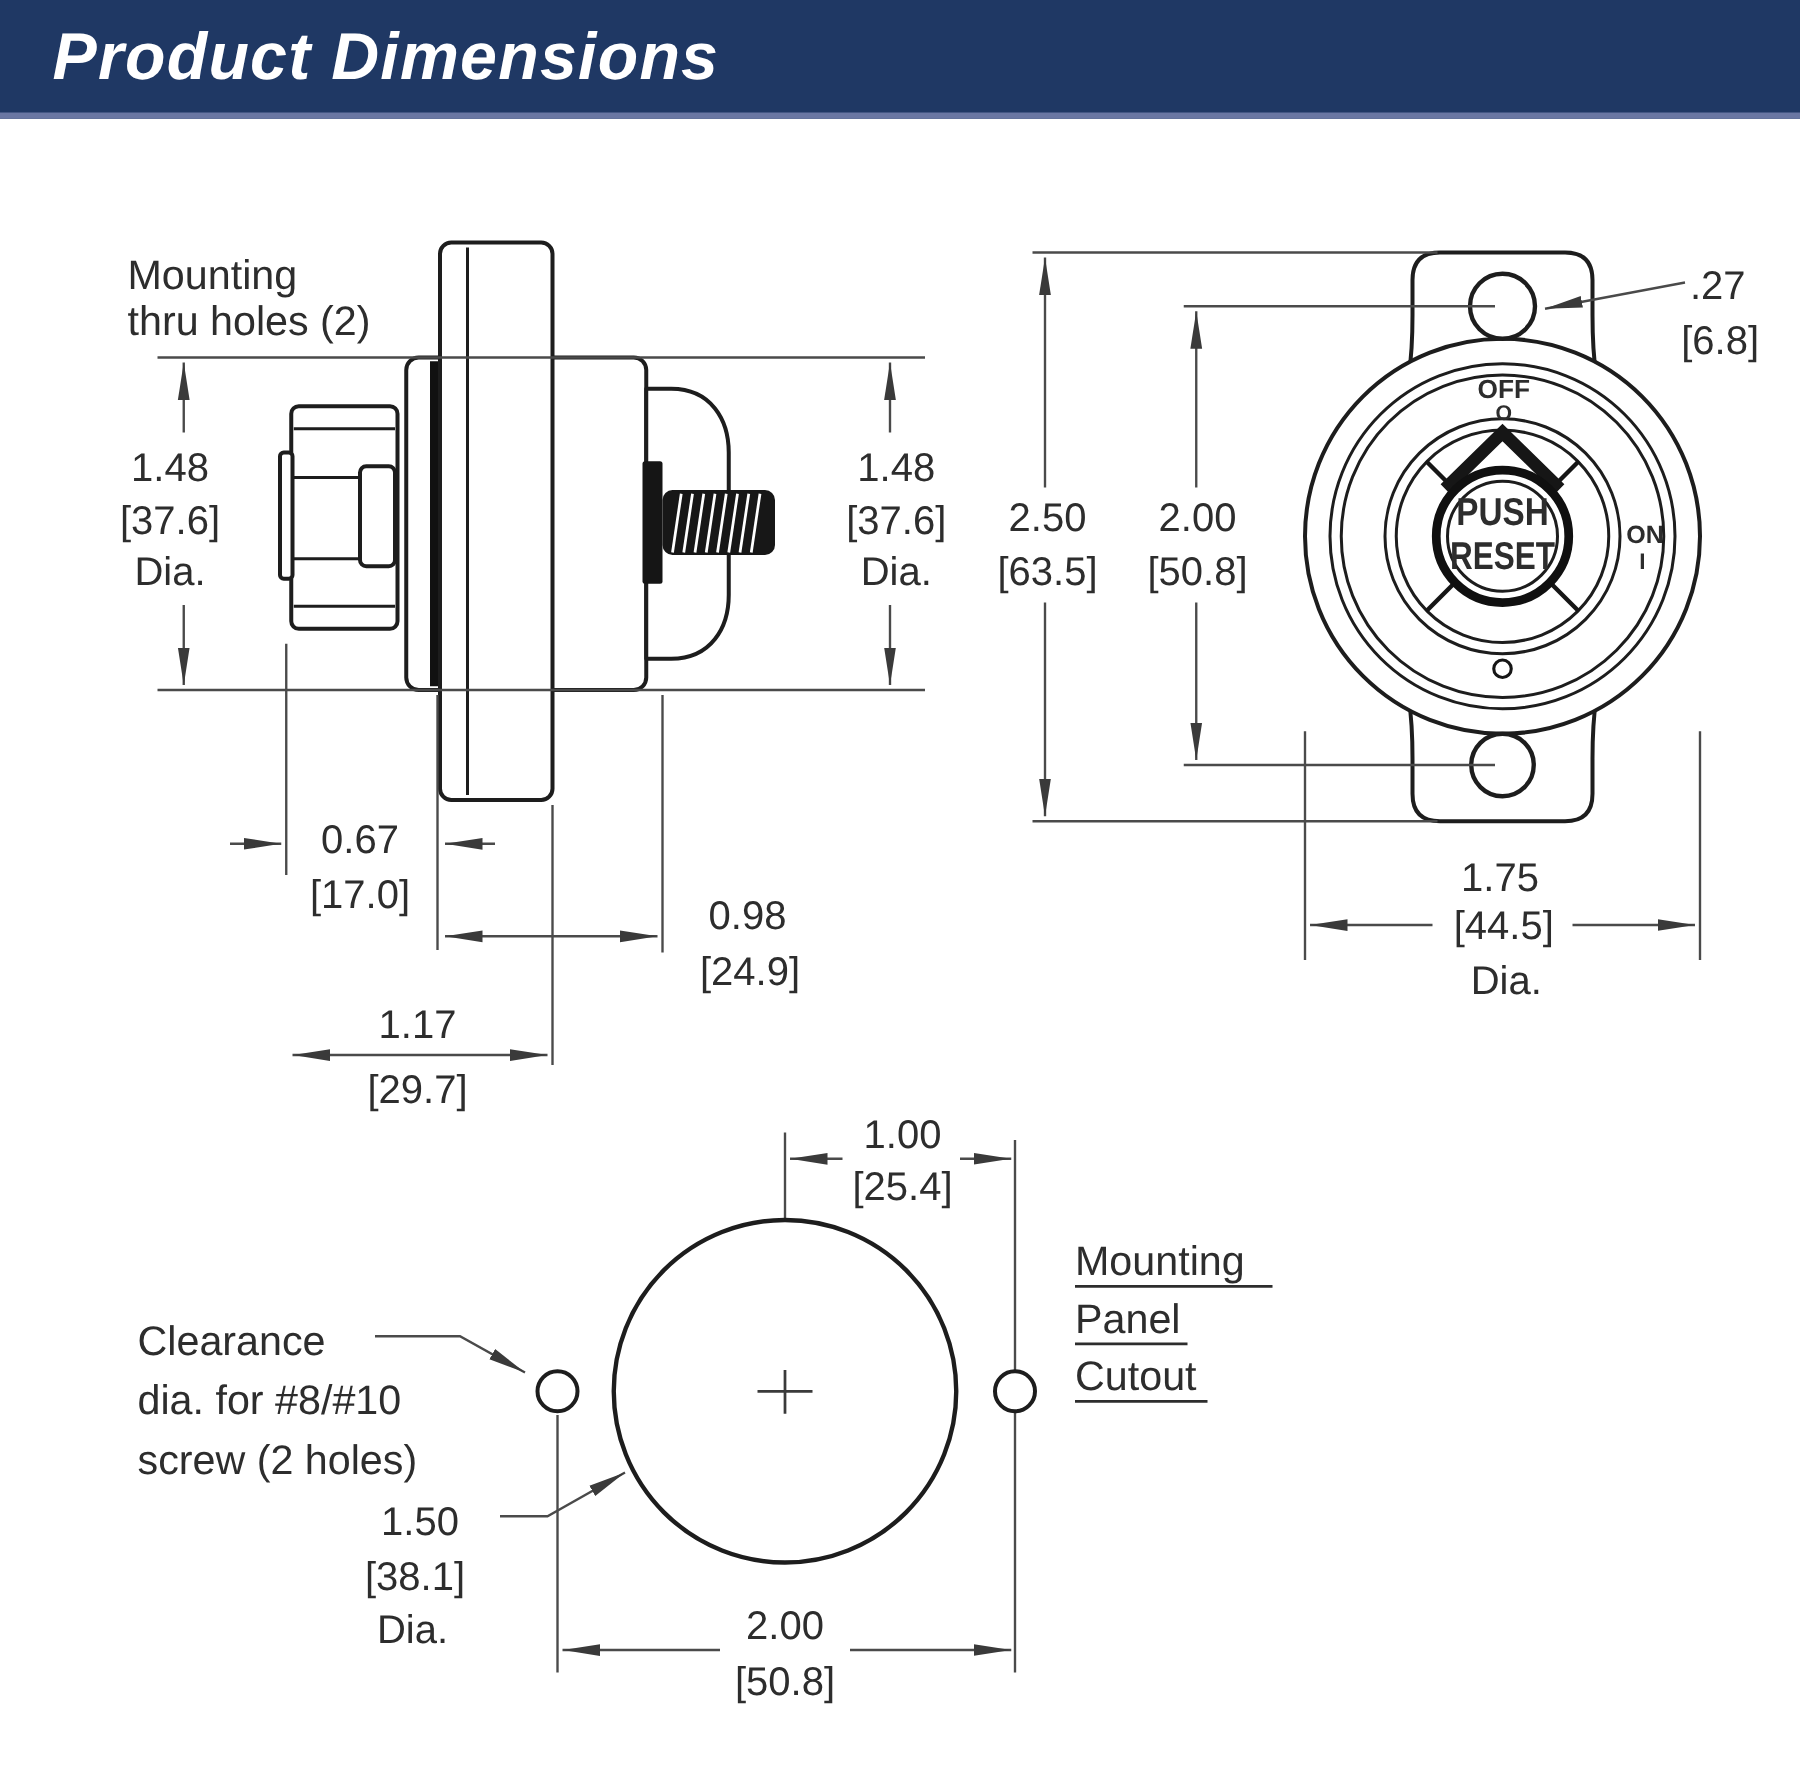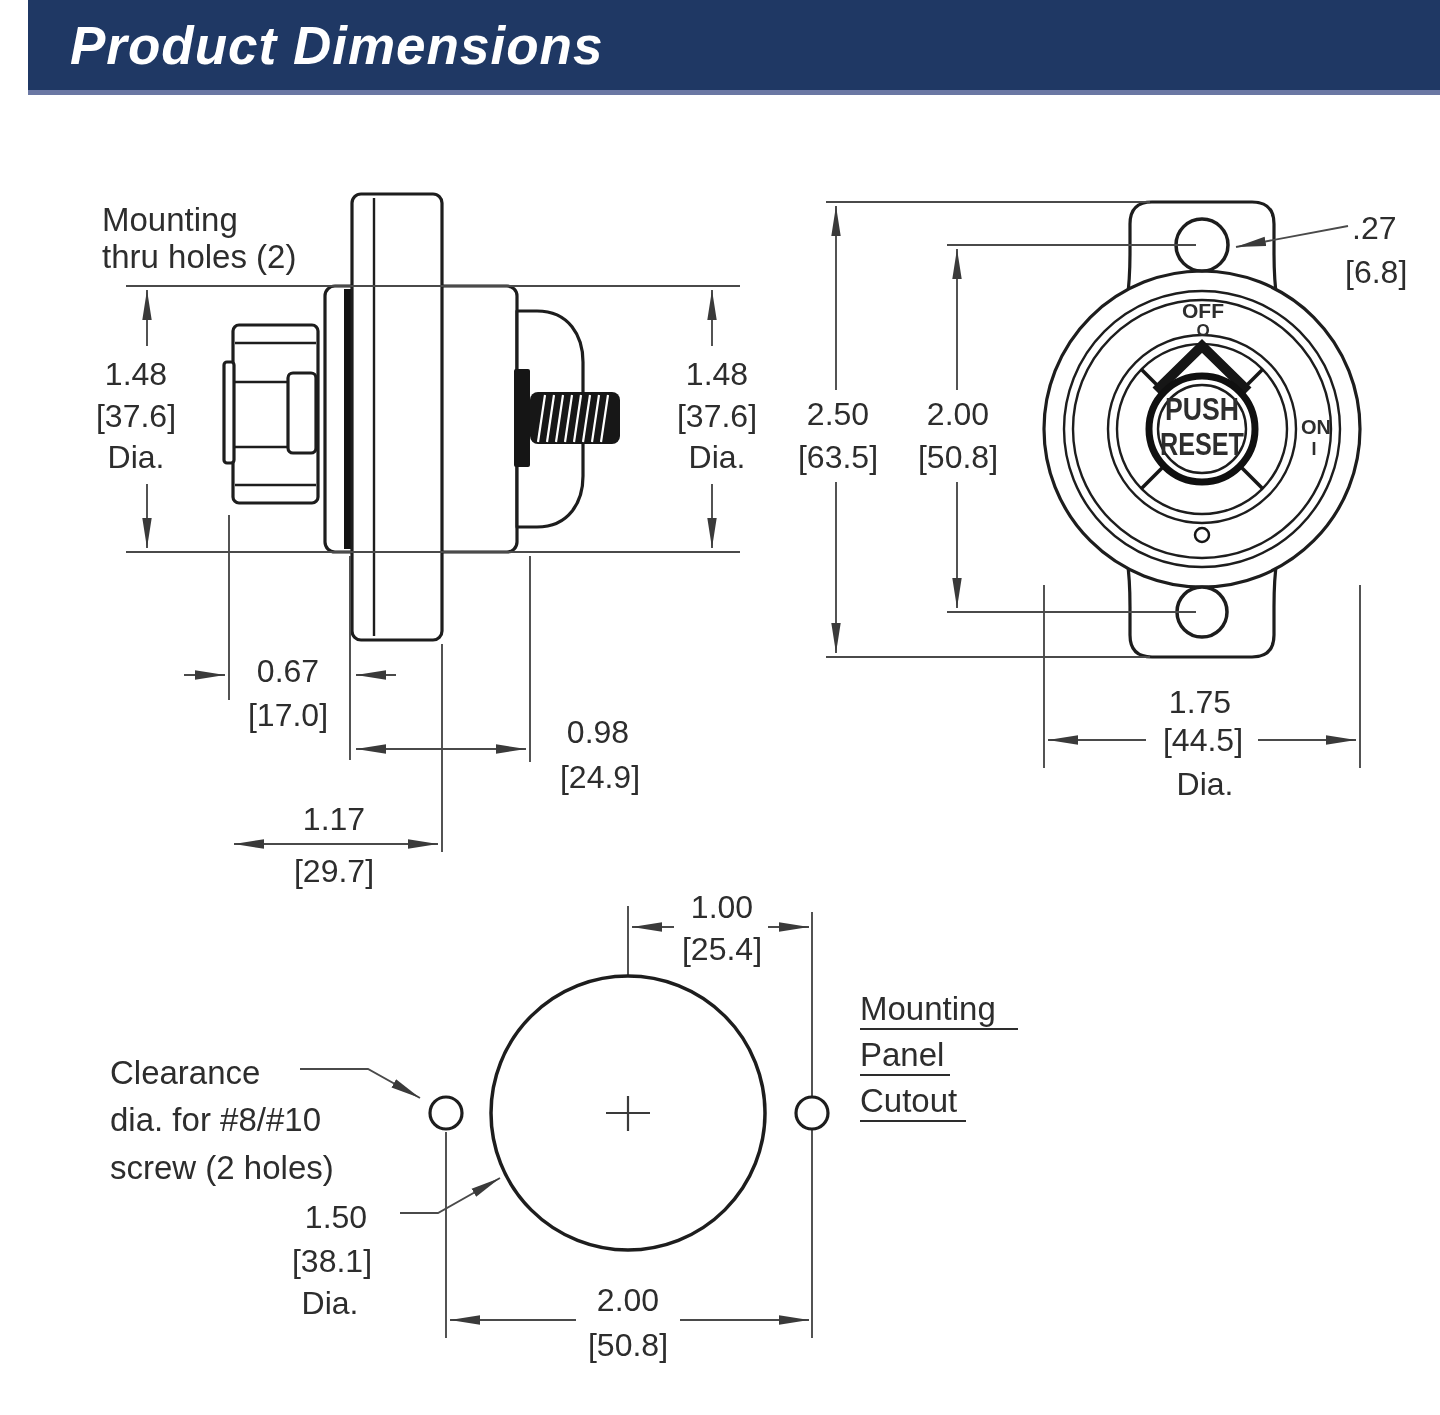--- a/index.html
+++ b/index.html
@@ -1,17 +1,17 @@
 <!DOCTYPE html>
 <html><head>
 <meta charset="utf-8">
 <style>
   html,body{margin:0;padding:0;background:#ffffff;}
   body{width:1440px;height:1415px;position:relative;font-family:"Liberation Sans",sans-serif;}
-  .hdr{height:90px;background:#1f3864;border-bottom:5px solid #6a77a3;display:flex;align-items:center;margin-left:28px;}
+  .hdr{height:90px;background:#1f3864;border-bottom:5px solid #6a77a3;display:flex;align-items:center;}
   .hdr h1{margin:0 0 0 42px;font-family:"Liberation Sans",sans-serif;font-style:italic;font-weight:700;
           font-size:53px;color:#ffffff;letter-spacing:1px;}
   svg{display:block;}
   text{fill:#2d2d2d;font-family:"Liberation Sans",sans-serif;}
   .ann{font-size:33px;}
   .dim{font-size:32px;}
   .mid{text-anchor:middle;}
   .bld{font-weight:700;}
   .outline{fill:#ffffff;stroke:#1d1d1d;stroke-width:3.2;stroke-linejoin:round;}
   .thin{fill:none;stroke:#1d1d1d;stroke-width:2.4;}

